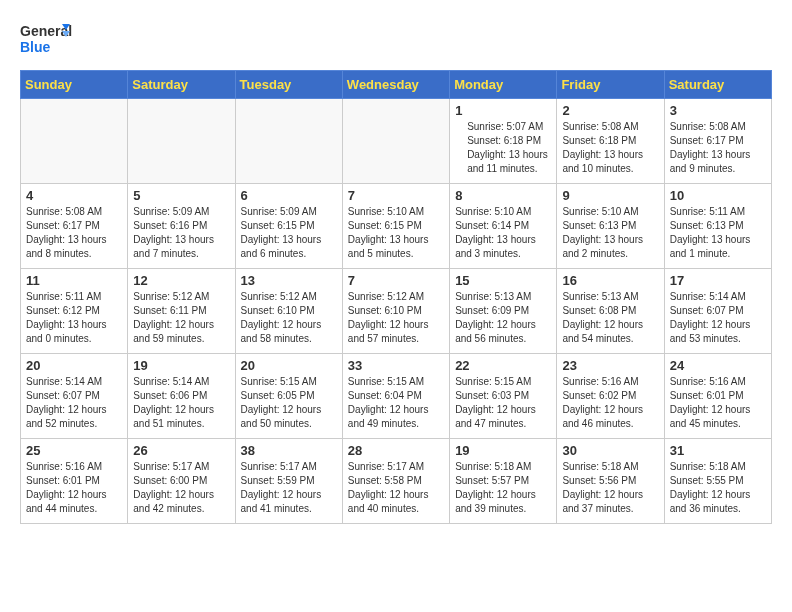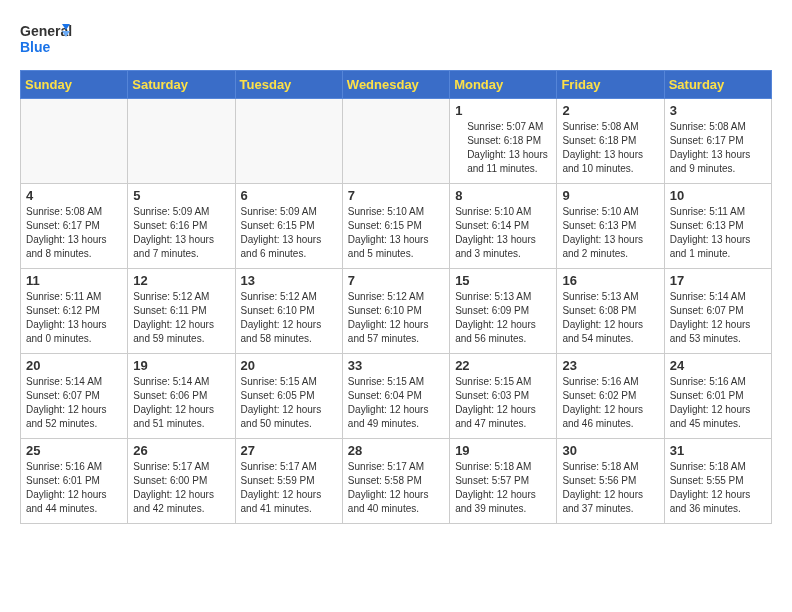--- a/index.html
+++ b/index.html
@@ -291,21 +291,21 @@
 and 44 minutes.</div>
         </td>
         <td>
           <div class="day-number">26</div>
           <div class="day-detail" style="white-space: pre-line;">Sunrise: 5:17 AM
 Sunset: 6:00 PM
 Daylight: 12 hours
 and 42 minutes.</div>
         </td>
         <td>
-          <div class="day-number">27</div>
+          <div class="day-number">38</div>
           <div class="day-detail" style="white-space: pre-line;">Sunrise: 5:17 AM
 Sunset: 5:59 PM
 Daylight: 12 hours
 and 41 minutes.</div>
         </td>
         <td>
           <div class="day-number">28</div>
           <div class="day-detail" style="white-space: pre-line;">Sunrise: 5:17 AM
 Sunset: 5:58 PM
 Daylight: 12 hours

